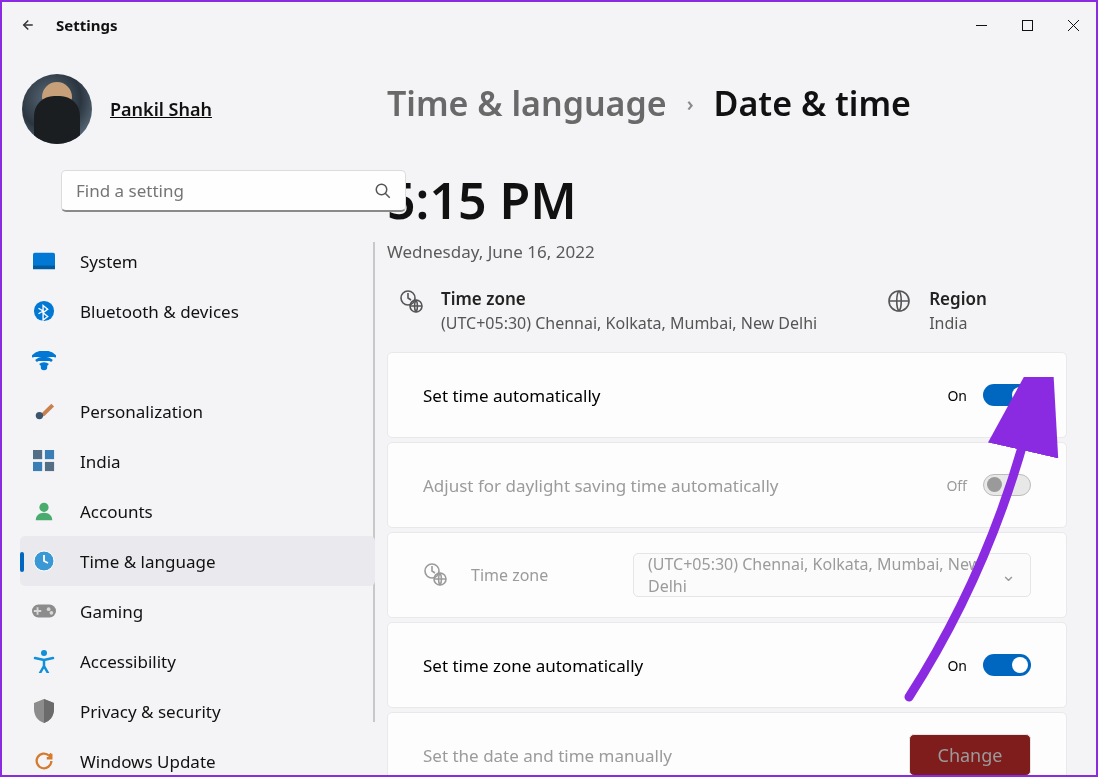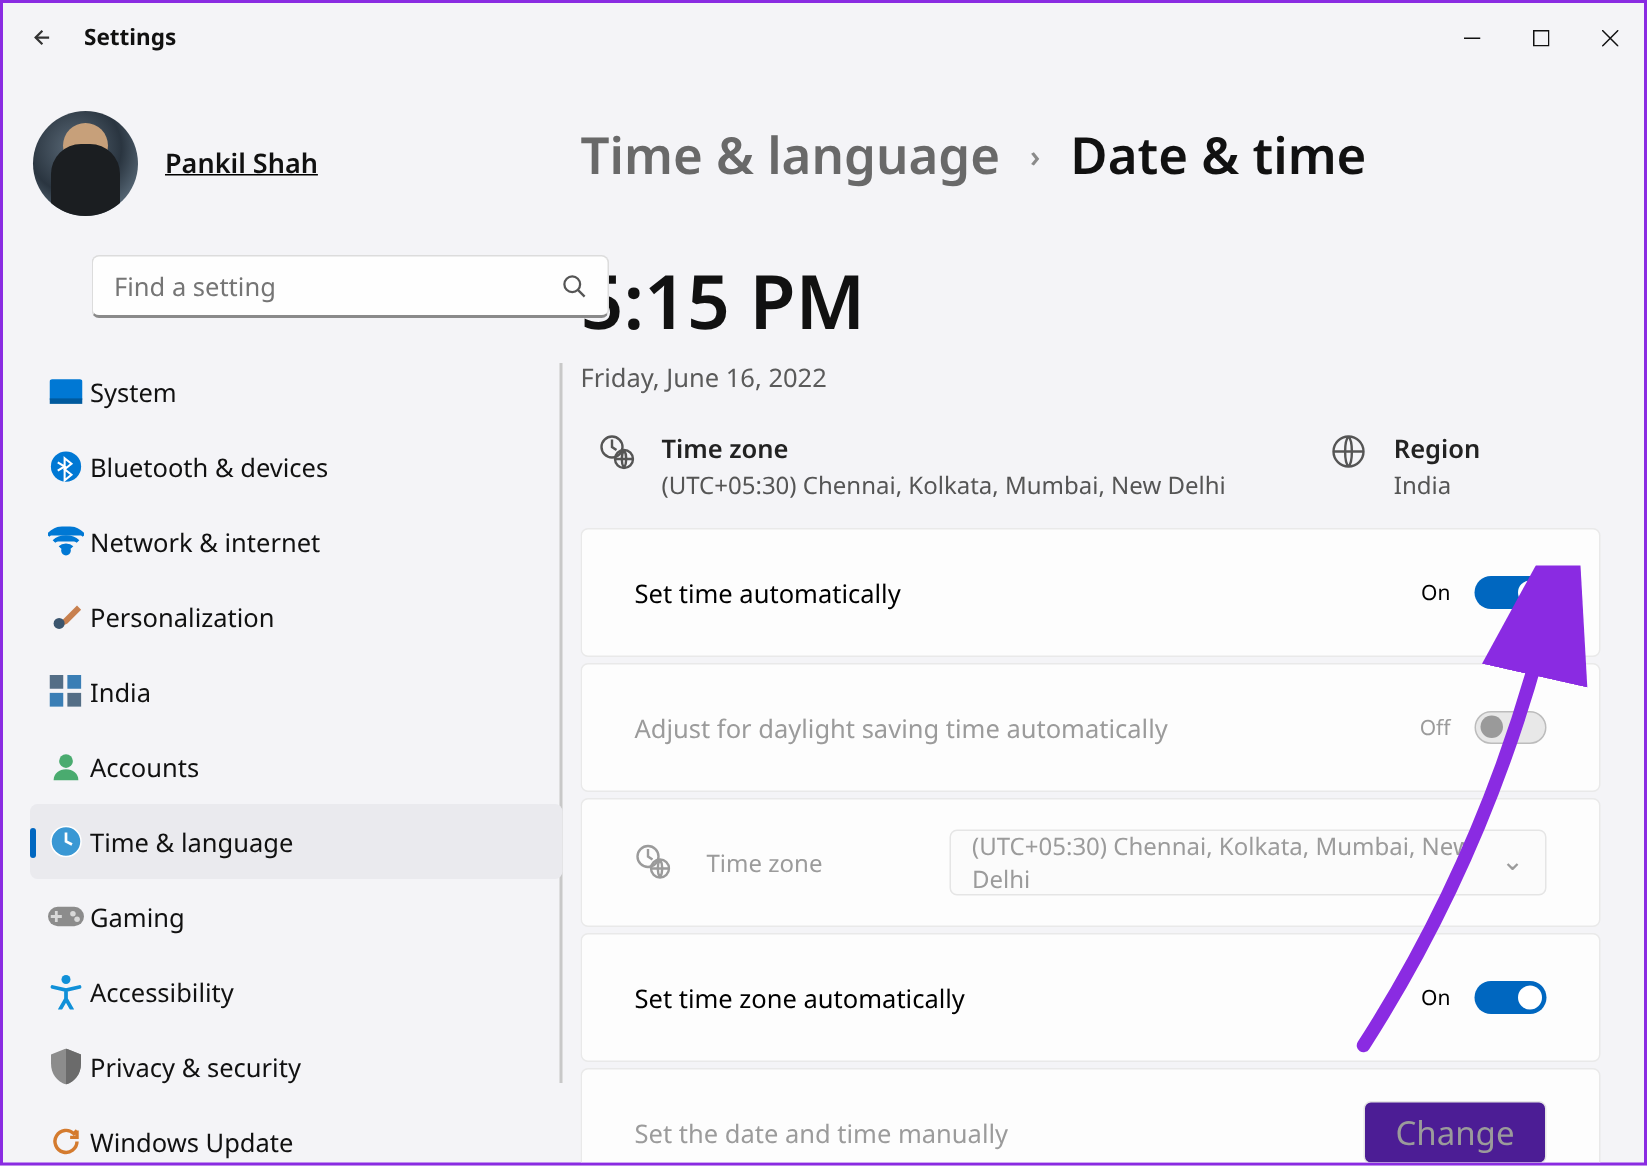--- a/index.html
+++ b/index.html
@@ -75,21 +75,21 @@
   }
   .search-ico { position:absolute; right:14px; top:12px; color:#555; }
 
   .nav { width: 355px; position:relative; }
   .nav-scroll-line{
     position:absolute;
     right:0; top:6px; width:2px; height:480px;
     background:#c8c8c8;
   }
   .nav-item {
-    display:flex; align-items:center; gap:4px;
+    display:flex; align-items:center; gap:24px;
     height:50px;
     padding-left:12px;
     border-radius:5px;
     font-size:17px;
     color:#111;
     position: relative;
   }
   .nav-item.active {
     background:#eaeaee;
   }
@@ -175,23 +175,23 @@
   .tz-select::after{
     content:"⌄";
     position:absolute; right:14px; top:8px;
     font-size:18px; color:#9b9b9b;
   }
 
   .change-btn{
     width:122px; height:42px;
     border:1px solid #e5e5e5;
     border-radius:5px;
-    background:#4c1d95;
+    background:#7f1d1d;
     color:#9b9b9b;
-    font-size:22px;
+    font-size:18px;
     display:flex; align-items:center; justify-content:center;
   }
 
   
   .arrow-annot{
     position:absolute;
     left:877px; top:375px;
     pointer-events:none;
   }
 </style>
@@ -265,21 +265,20 @@
             </svg>
           </span>
         <span>Bluetooth &amp; devices</span>
       </div>
       <div class="nav-item">
         <span class="nav-icon">
             <svg width="24" height="20" viewBox="0 0 24 20">
               <path d="M12 18a2 2 0 100-4 2 2 0 000 4zM4 10c4-4 12-4 16 0M0 6c6-7 18-7 24 0M8 14c2-2 6-2 8 0" stroke="#0078d4" stroke-width="2.5" fill="#0078d4"></path>
             </svg>
           </span>
-        <span>Network &amp; internet</span>
       </div>
       <div class="nav-item">
         <span class="nav-icon">
             <svg width="22" height="22" viewBox="0 0 24 24">
               <path d="M20 4L10 14l-3 6 6-3L23 7l-3-3z" fill="#c8804f"></path>
               <circle cx="7" cy="17" r="4" fill="#3b556e"></circle>
             </svg>
           </span>
         <span>Personalization</span>
       </div>
@@ -354,21 +353,21 @@
   </div>
 
   <div class="main">
     <div class="breadcrumb">
       <span>Time &amp; language</span>
       <span class="chev">›</span>
       <span class="current">Date &amp; time</span>
     </div>
 
     <div class="bigtime">5:15 PM</div>
-    <div class="dateline">Friday, June 16, 2022</div>
+    <div class="dateline">Wednesday, June 16, 2022</div>
 
     <div class="info-row">
       <div class="info-block">
         <span class="info-ico">
           <svg width="24" height="24" viewBox="0 0 24 24" fill="none" stroke="currentColor" stroke-width="1.6">
               <circle cx="9" cy="9" r="7"></circle>
               <path d="M9 4v5l3 2"></path>
               <circle cx="17" cy="17" r="6"></circle>
               <path d="M11 17h12M17 11c2 3 2 9 0 12M17 11c-2 3-2 9 0 12"></path>
             </svg>

